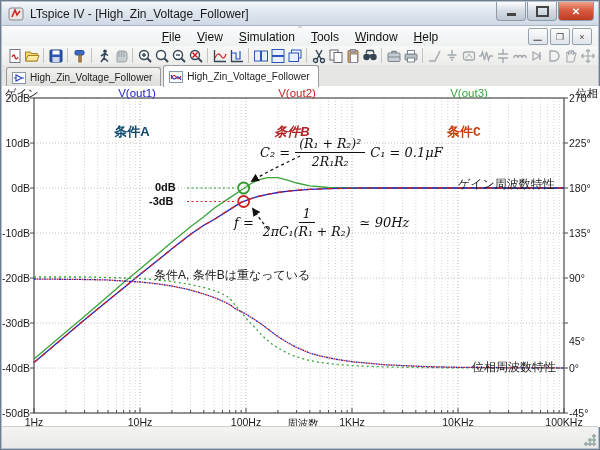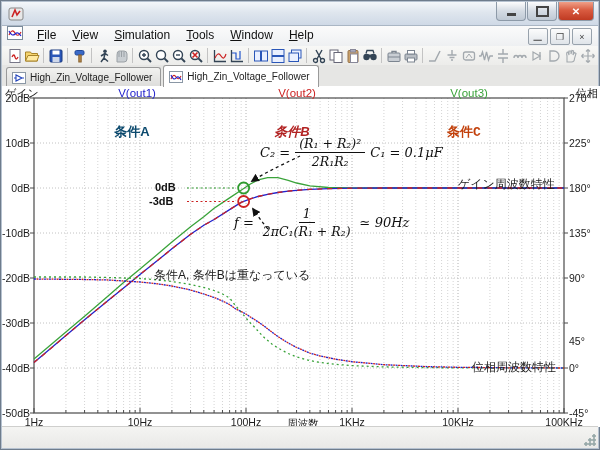--- a/index.html
+++ b/index.html
@@ -12,21 +12,21 @@
   #app-icon{width:16px;height:16px;margin-left:6px;flex:0 0 auto;}
   #winbtns{position:absolute;right:4px;top:0;display:flex;}
   .winbtn{width:28px;height:18px;border:1px solid #8d9aa8;border-top:none;border-radius:0 0 4px 4px;
     background:linear-gradient(#fdfdfd,#d4dbe3 50%,#bfc9d4);display:flex;align-items:center;justify-content:center;margin-left:1px;
     font-size:10px;color:#333;}
   .winbtn.close{width:34px;background:linear-gradient(#f0a088,#d95c41 45%,#c03a22);color:#fff;font-weight:bold;}
   .glyph-min{display:block;width:9px;height:3px;background:#444;margin-top:7px;}
   .glyph-max{display:block;width:9px;height:7px;border:2px solid #444;}
   
   #menubar{position:absolute;left:1px;right:1px;top:25px;height:20px;background:linear-gradient(#fbfbfb,#eef0f2);
-    display:flex;border-bottom:1px solid #d9dde2;}
+    display:flex;align-items:center;border-bottom:1px solid #d9dde2;flex-direction:column;}
   #menu-doc-icon{width:16px;height:14px;margin:0 6px 0 5px;}
   .menu-item{font-size:12px;color:#111;padding:2px 8px;white-space:nowrap;}
   .menu-item u{text-decoration:underline;}
   #mdibtns{position:absolute;right:6px;top:2px;display:flex;gap:2px;}
   .mdibtn{width:18px;height:15px;border:1px solid #98a2ac;border-radius:2px;background:linear-gradient(#fcfcfc,#dfe4e9);
     display:flex;align-items:center;justify-content:center;font-size:9px;color:#444;}
   
   #toolbar{position:absolute;left:1px;right:1px;top:45px;height:19px;background:linear-gradient(#f8f8f6,#ececea);
     display:flex;align-items:center;border-bottom:1px solid #d7d7d5;padding-left:4px;}
   .tbtn{width:17px;height:17px;display:flex;align-items:center;justify-content:center;flex:0 0 auto;}
@@ -66,20 +66,21 @@
 </head>
 <body>
 
 <div id="frame">
 
   <div id="titlebar">
     <svg id="app-icon" viewBox="0 0 16 16">
       <rect x="1" y="2" width="14" height="12" rx="2" fill="#e8e8e8" stroke="#888"></rect>
       <path d="M4,11 L7,4 L9,9 L12,5" fill="none" stroke="#cc2222" stroke-width="1.6"></path>
     </svg>
+    <span class="title">LTspice IV - [High_Zin_Voltage_Follower]</span>
     <div id="winbtns">
       <div class="winbtn">
           <span class="glyph-min"></span>
         </div>
       <div class="winbtn">
           <span class="glyph-max"></span>
         </div>
       <div class="winbtn close">✕</div>
     </div>
   </div>

